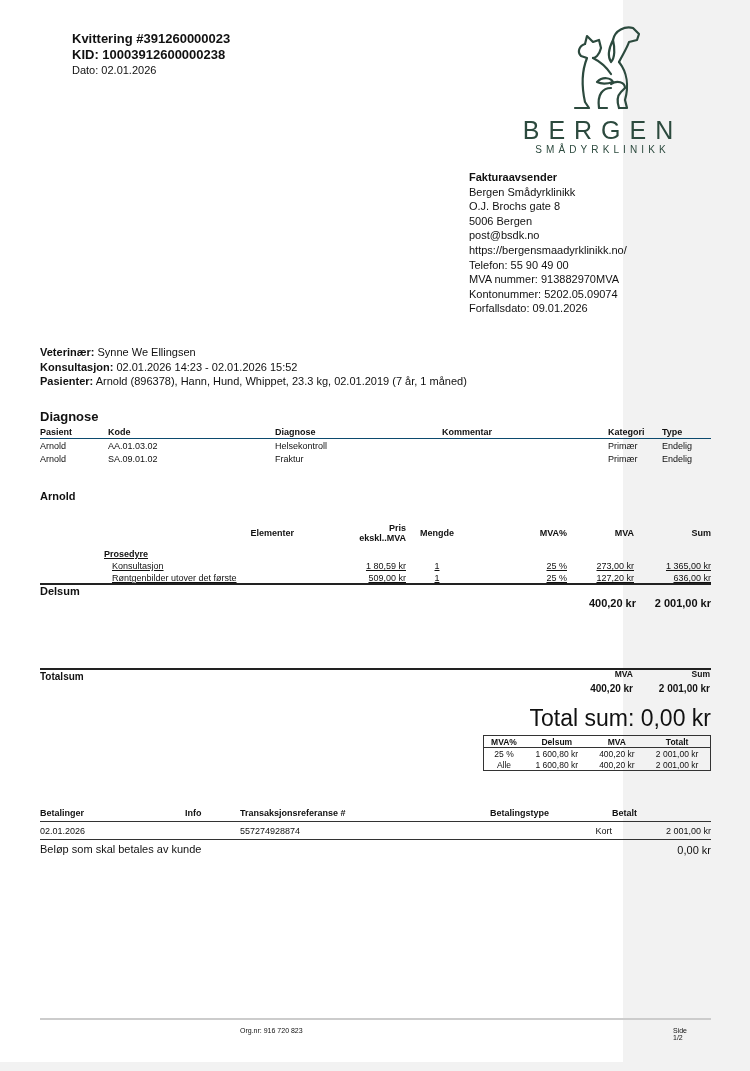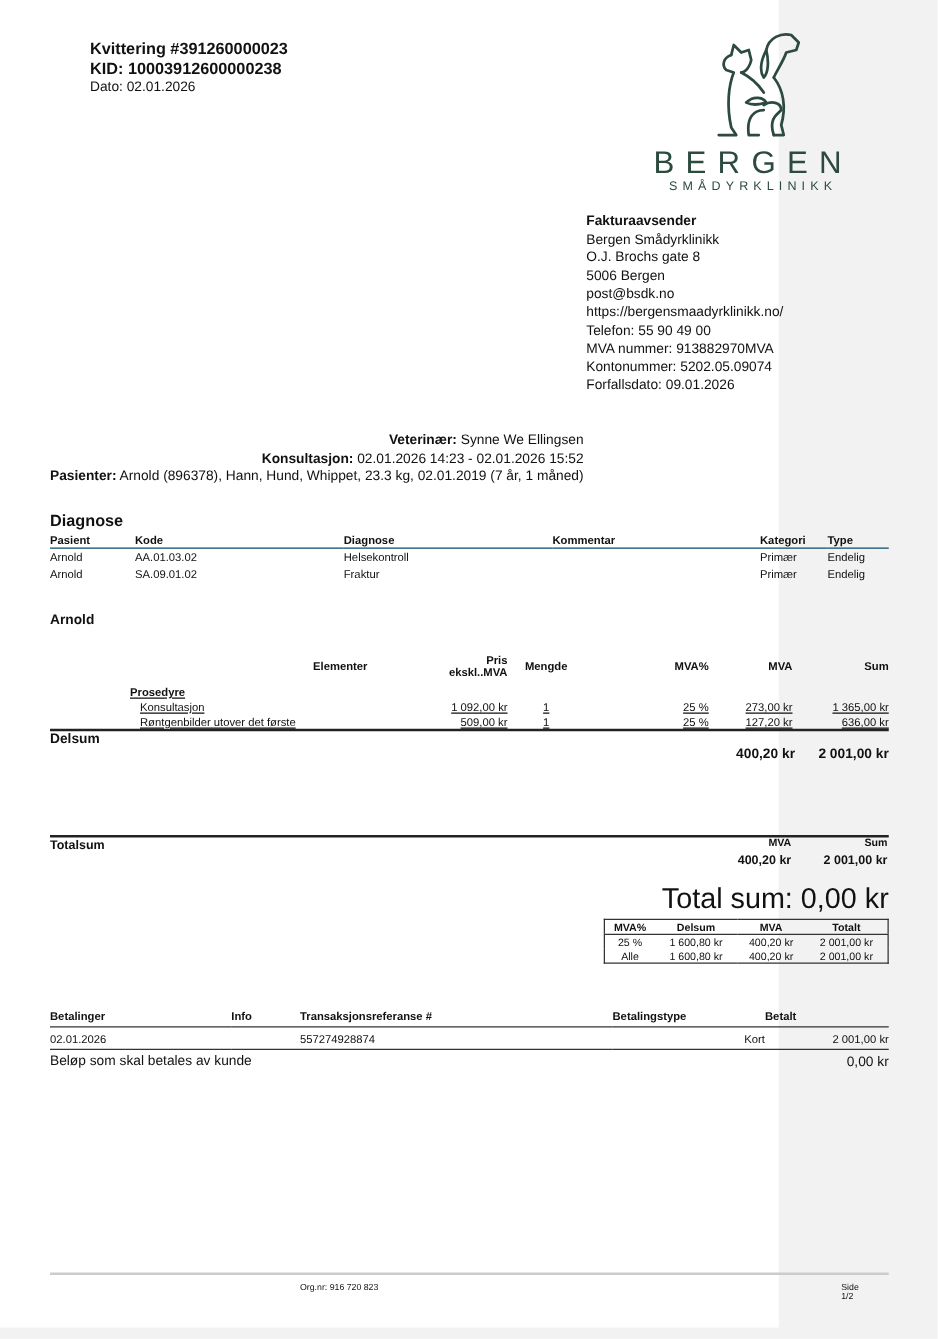--- a/index.html
+++ b/index.html
@@ -8,21 +8,21 @@
   .abs { position:absolute; }
   .b { font-weight:bold; }
   .hdr-title { left:72px; top:31px; font-size:13px; font-weight:bold; line-height:16px; }
   .hdr-kid { left:72px; top:47px; font-size:13px; font-weight:bold; line-height:16px; }
   .hdr-date { left:72px; top:63px; font-size:11px; line-height:14px; }
   .logo { left:515px; top:22px; width:175px; height:138px; }
   .logo-word { position:absolute; left:0; top:94px; width:175px; text-align:center; font-size:25px; letter-spacing:9px; color:#2c4a3e; font-family:"Liberation Sans", sans-serif; }
   .logo-sub { position:absolute; left:0; top:122px; width:175px; text-align:center; font-size:10px; letter-spacing:4.1px; color:#2c4a3e; }
   .addr { font-size:11px; line-height:14.6px; }
   .addr div { white-space:nowrap; }
-  .meta { left:40px; top:345px; font-size:11px; line-height:14.5px;text-align:right; }
+  .meta { left:40px; top:345px; font-size:11px; line-height:14.5px; }
   .h2 { font-size:13px; font-weight:bold; }
   table { border-collapse:collapse; }
   .diag { position:absolute; left:40px; top:425px; width:671px; font-size:9px; }
   .diag th { text-align:left; font-weight:bold; padding:0; height:13px; border-bottom:1px solid #0c4a6e; }
   .diag td { padding:0; height:13px; }
   .items { position:absolute; left:40px; top:520px; width:671px; font-size:9px; }
   .items th { font-weight:bold; padding:0; vertical-align:middle; }
   .items td { padding:0; height:12px;text-decoration:underline; }
   .r { text-align:right;margin-top:12px; }
   .c { text-align:center; }
@@ -153,21 +153,21 @@
       <td class="b" style="padding-top:2px;">Prosedyre</td>
       <td></td>
           <td></td>
           <td></td>
           <td></td>
           <td></td>
     </tr>
     <tr>
       <td></td>
       <td style="padding-left:8px;">Konsultasjon</td>
-      <td class="r">1 092,00 kr</td>
+      <td class="r">1 80,59 kr</td>
       <td class="c">1</td>
       <td class="r">25 %</td>
       <td class="r">273,00 kr</td>
       <td class="r">1 365,00 kr</td>
     </tr>
     <tr>
       <td></td>
       <td style="padding-left:8px;">Røntgenbilder utover det første</td>
       <td class="r">509,00 kr</td>
       <td class="c">1</td>

